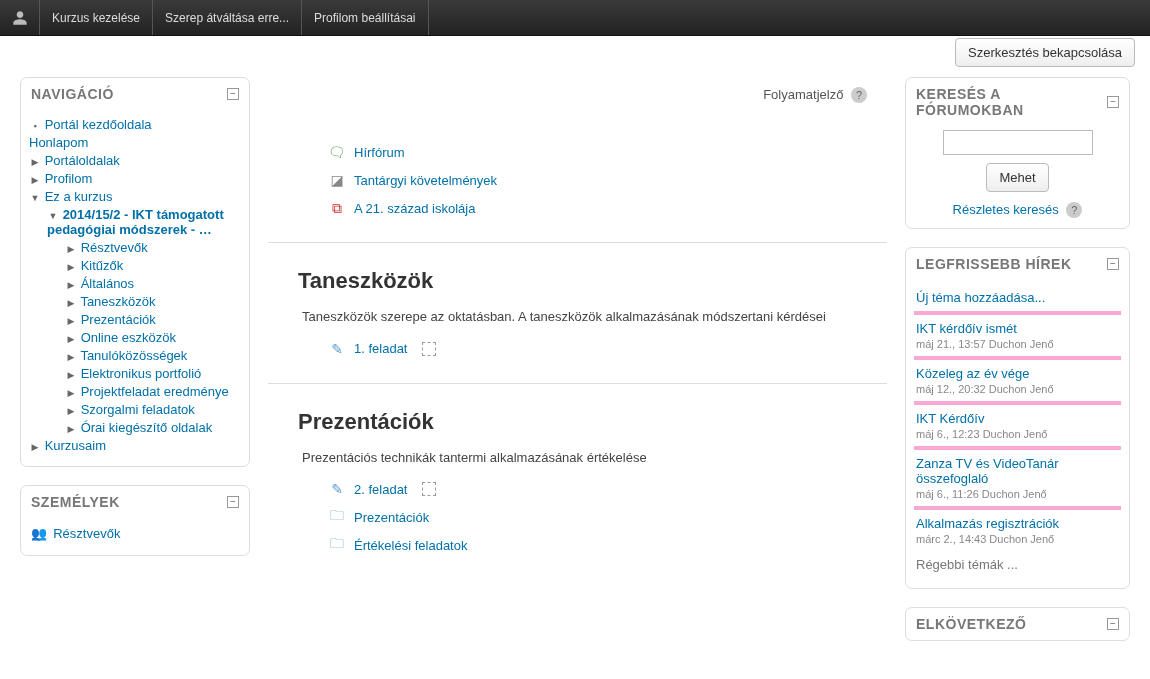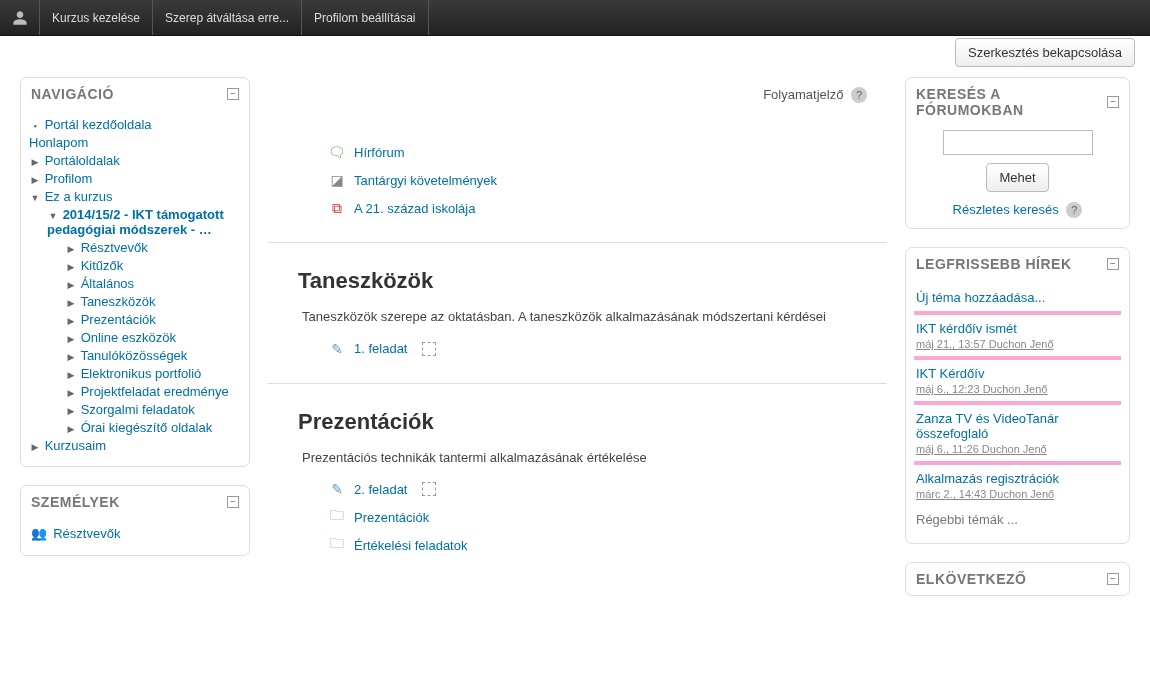--- a/index.html
+++ b/index.html
@@ -31,21 +31,21 @@
 .activity-list { margin: 4px 0 25px 60px; }
 .activity-list li { list-style: none; margin: 10px 0; display: flex; align-items: center; gap: 8px; }
 .act-icon { width: 18px; height: 18px; display: inline-flex; align-items: center; justify-content: center; font-size: 14px; }
 .section-divider { border-top: 1px solid #ddd; margin: 15px 0 25px 0; }
 .section h2 { font-size: 22px; color: #333; font-weight: bold; margin: 0 0 14px 30px; }
 .section p.desc { margin: 0 30px 14px 34px; color: #444; font-size: 13px; line-height: 1.35; }
 .searchbox { text-align: center; }
 .searchbox input[type=text] { width: 150px; border: 1px solid #bbb; padding: 4px; margin-bottom: 8px; }
 .news-item { border-top: 4px solid #f9a8d4; padding: 6px 2px; }
 .news-item:first-child { border-top: none; }
-.news-meta { color: #888; font-size: 11px; margin-top: 2px; text-decoration: underline; }
+.news-meta { color: #888; font-size: 11px; margin-top: 2px; }
 .older { color: #777; padding: 6px 2px; }
 .compl-box { display: inline-block; width: 14px; height: 14px; border: 1px dashed #999; margin-left: 6px; }
 .people-row { display: flex; align-items: center; gap: 6px; padding: 4px 2px; }
 .icon-forum { color: #6a6; }
 .icon-doc { color: #888; }
 .icon-pdf { color: #c33; }
 .icon-assign { color: #59c; }
 .icon-folder { color: #59c; }
 </style>
 </head>
@@ -195,20 +195,24 @@
         <h2>LEGFRISSEBB HÍREK</h2>
         <span class="collapse-icon">−</span>
       </div>
       <div class="block-content">
         <div class="news-item"><a href="#">Új téma hozzáadása...</a></div>
         <div class="news-item">
           <a href="#">IKT kérdőív ismét</a>
           <div class="news-meta">máj 21., 13:57 Duchon Jenő</div>
         </div>
         <div class="news-item">
+          <a href="#">Közeleg az év vége</a>
+          <div class="news-meta">máj 12., 20:32 Duchon Jenő</div>
+        </div>
+        <div class="news-item">
           <a href="#">IKT Kérdőív</a>
           <div class="news-meta">máj 6., 12:23 Duchon Jenő</div>
         </div>
         <div class="news-item">
           <a href="#">Zanza TV és VideoTanár összefoglaló</a>
           <div class="news-meta">máj 6., 11:26 Duchon Jenő</div>
         </div>
         <div class="news-item">
           <a href="#">Alkalmazás regisztrációk</a>
           <div class="news-meta">márc 2., 14:43 Duchon Jenő</div>

